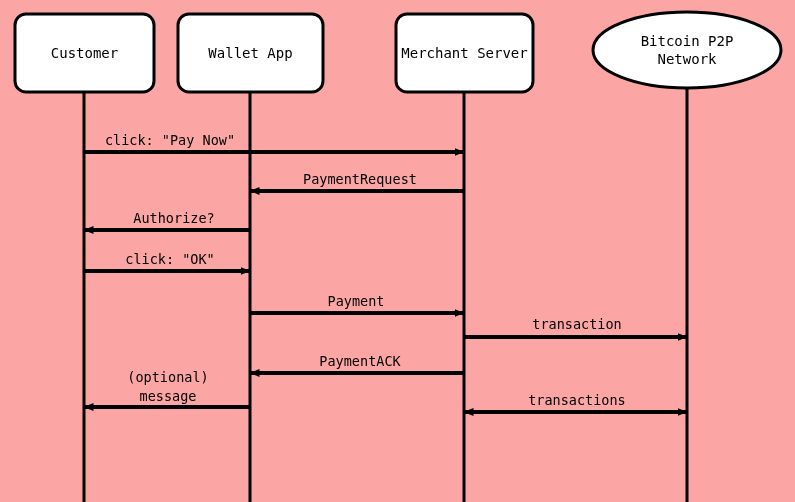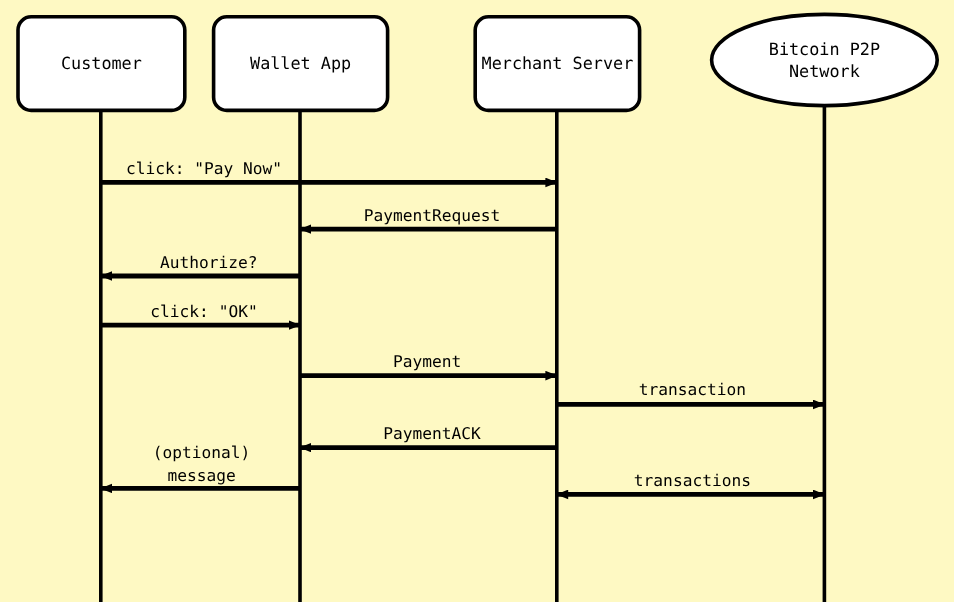--- a/index.html
+++ b/index.html
@@ -8,21 +8,21 @@
     padding: 0;
     background: #ffffff;
   }
   body {
     font-family: "DejaVu Sans Mono", "Liberation Mono", monospace;
   }
   #diagram-root {
     position: relative;
     width: 795px;
     height: 502px;
-    background: #fef9c3;
+    background: #fca5a5;
     overflow: hidden;
   }
   svg#diagram-svg {
     display: block;
     width: 795px;
     height: 502px;
   }
   .node-shape {
     fill: #ffffff;
     stroke: #000000;

